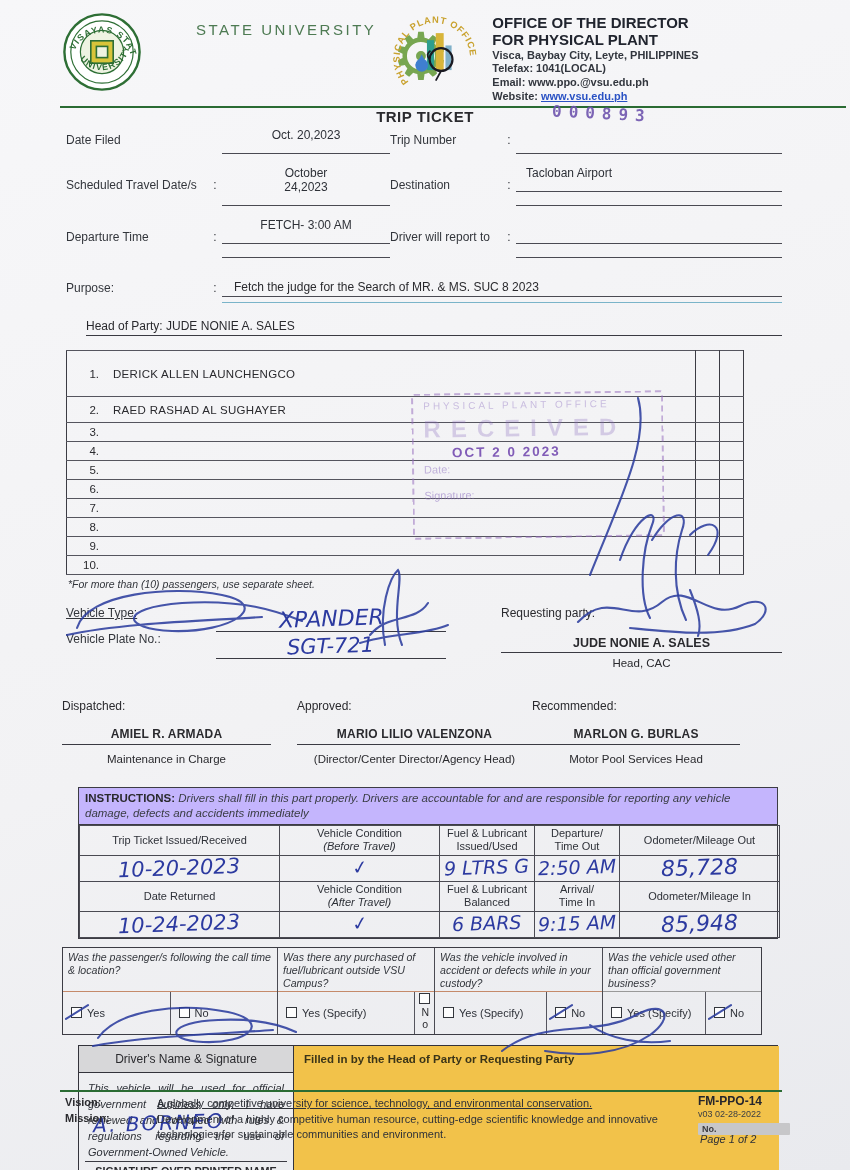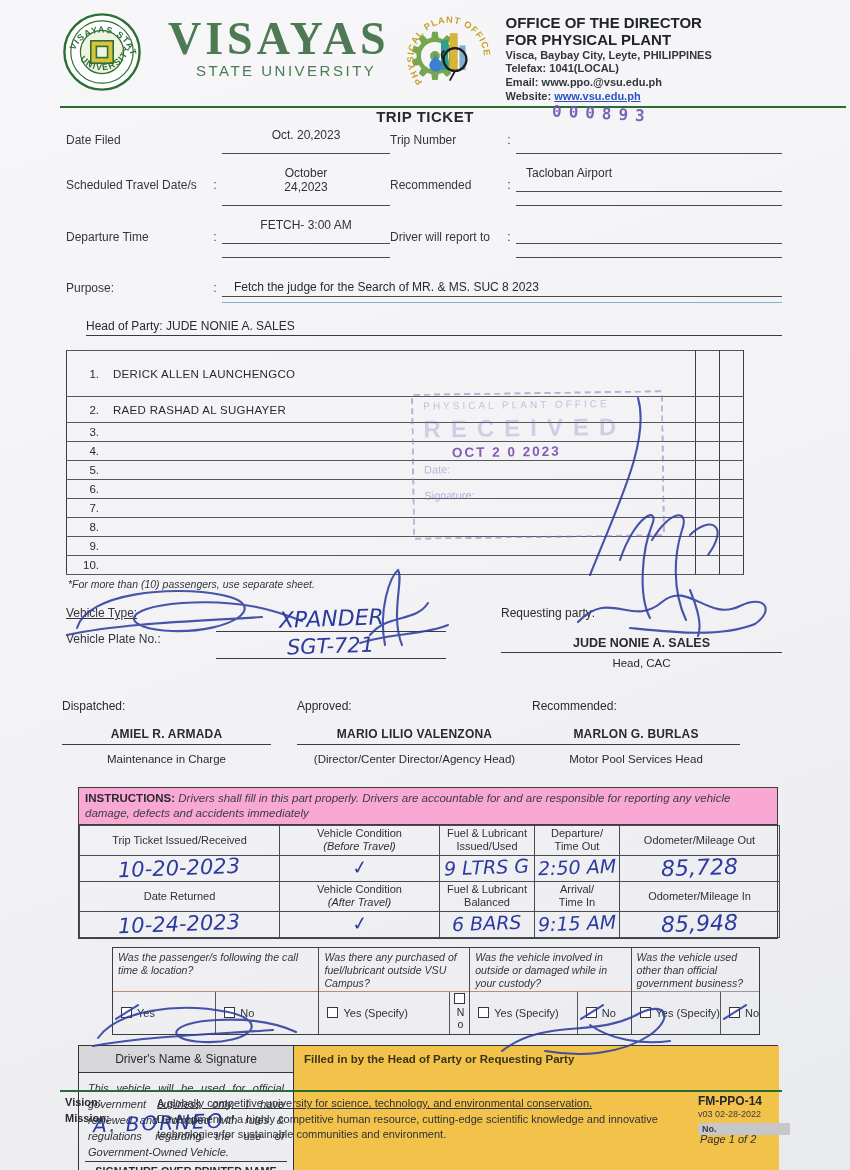--- a/index.html
+++ b/index.html
@@ -65,33 +65,33 @@
   .req-label { font-size:12px; }
   .req-name { font-weight:bold; font-size:12.5px; text-align:center; border-bottom:1.6px solid #3a3a42; padding-bottom:2px; }
   .req-title { text-align:center; font-size:11.5px; margin-top:4px; }
   .appr-row { display:grid; grid-template-columns:235px 235px 248px; gap:0; margin:30px 40px 0 62px; }
   .appr-label { font-size:12px; margin-bottom:14px; }
   .appr-name { font-weight:bold; font-size:12px; text-align:center; border-bottom:1.6px solid #3a3a42; padding-bottom:3px; letter-spacing:0.2px; }
   .appr-title { font-size:11.5px; text-align:center; margin-top:8px; }
 
   
   .instr { margin:22px 0 0 78px; width:700px; border:1.6px solid #3c3c44; }
-  .instr-head { background:#f9a8d4; padding:3px 6px; font-size:11.5px; border-bottom:1.2px solid #3c3c44; line-height:1.3; }
+  .instr-head { background:#c4b5fd; padding:3px 6px; font-size:11.5px; border-bottom:1.2px solid #3c3c44; line-height:1.3; }
   .instr-head b { font-style:normal; }
   .instr-head i { font-style:italic; color:#3a3d44; }
   table.itab { border-collapse:collapse; width:100%; table-layout:fixed; }
   table.itab td { border:1px solid #4a4a52; text-align:center; vertical-align:middle; font-size:11px; color:#2e3138; line-height:1.2; }
   .ic1{width:200px;} .ic2{width:160px;} .ic3{width:95px;} .ic4{width:85px;} .ic5{width:160px;}
   .ilab { height:30px; }
   .ival { height:26px; overflow:visible; }
   .ival .hw { font-size:19px; line-height:0.9; white-space:nowrap; }
   .tick { font-size:15px; transform:rotate(-8deg); }
 
   
-  .quest { display:flex; margin:8px 0 0 112px; width:648px; border:1.6px solid #3c3c44; height:88px; }
+  .quest { display:flex; margin:8px 0 0 62px; width:700px; border:1.6px solid #3c3c44; height:88px; }
   .qcol { display:flex; flex-direction:column; border-right:1.2px solid #4a4a52; }
   .qcol:last-child { border-right:none; }
   .qtext { font-size:10.6px; font-style:italic; color:#33363c; padding:3px 5px; height:44px; border-bottom:1px solid #c58a6a; line-height:1.25; }
   .qanswers { flex:1; display:flex; }
   .qcell { flex:1; display:flex; align-items:center; padding-left:8px; gap:5px; position:relative; border-right:1px solid #55555e; }
   .qcell:last-child { border-right:none; }
   .cb { width:11px; height:11px; border:1.6px solid #33363c; flex:0 0 11px; position:relative; background:#fdfdfd; }
   .cb.checked::after { content:""; position:absolute; left:-9px; top:3px; width:28px; height:2px; background:#2c3e9e; transform:rotate(-32deg); border-radius:2px; opacity:0.9; }
   .alabel { font-size:11px; color:#2e3138; white-space:nowrap; }
   .vno { flex:0 0 20px; border-left:1px solid #55555e; display:flex; flex-direction:column; align-items:center; padding-top:1px; font-size:10.5px; line-height:1.1; }
@@ -136,21 +136,20 @@
       <rect x="36" y="36" width="28" height="28" fill="#d8c43a" stroke="#2e6f35" stroke-width="2"></rect>
       <rect x="43" y="43" width="14" height="14" fill="#eef3e2" stroke="#2e6f35" stroke-width="2"></rect>
       <defs>
         <path id="sealTop" d="M 14,54 A 37,37 0 0 1 86,54"></path>
         <path id="sealBot" d="M 16,46 A 35,35 0 0 0 84,46"></path>
       </defs>
       <text font-size="11" font-weight="bold" fill="#2e6f35" letter-spacing="1.5"><textPath href="#sealTop" startOffset="6%">VISAYAS STATE</textPath></text>
       <text font-size="11" font-weight="bold" fill="#2e6f35" letter-spacing="1.5"><textPath href="#sealBot" startOffset="16%">UNIVERSITY</textPath></text>
     </svg>
     <div class="uni-block">
-      <div class="uni-name">VISAYAS</div>
       <div class="uni-sub">STATE UNIVERSITY</div>
     </div>
     <svg class="ppo-logo" viewBox="0 0 100 104">
       <defs>
           <path id="ppoArc" d="M 24,84 A 40,40 0 1 1 80,82"></path>
         </defs>
       <text x="2" y="78" font-size="74" fill="#6a9e3f" opacity="0.9">⚙</text>
       <rect x="42" y="34" width="8" height="34" fill="#2e9e8e"></rect>
       <rect x="52" y="26" width="9" height="42" fill="#d8b53a"></rect>
       <rect x="63" y="40" width="7" height="28" fill="#7fb0c9"></rect>
@@ -185,21 +184,21 @@
       <div class="fcolon">:</div>
       <div class="blank-line"></div>
     </div>
     <div class="frow ln2">
       <div class="flabel">Scheduled Travel Date/s</div>
       <div class="fcolon">:</div>
       <div class="fvalue">
         <div>October</div>
         <div>24,2023</div>
       </div>
-      <div class="flabel">Recommended</div>
+      <div class="flabel">Destination</div>
       <div class="fcolon">:</div>
       <div>
         <div class="fvalue" style="text-align:left; padding-left:10px;">Tacloban Airport</div>
         <div class="blank-line"></div>
       </div>
     </div>
     <div class="frow ln2">
       <div class="flabel">Departure Time</div>
       <div class="fcolon">:</div>
       <div>
@@ -394,21 +393,21 @@
             <span class="cb"></span>
             <span class="alabel">Yes (Specify)</span>
           </div>
         <div class="vno">
             <span class="cb"></span>
             <span style="writing-mode:vertical-rl; text-orientation:upright;">No</span>
           </div>
       </div>
     </div>
     <div class="qcol" style="width:168px;">
-      <div class="qtext">Was the vehicle involved in outside or damaged while in your custody?</div>
+      <div class="qtext">Was the vehicle involved in accident or defects while in your custody?</div>
       <div class="qanswers">
         <div class="qcell" style="flex:2.2;">
             <span class="cb"></span>
             <span class="alabel">Yes (Specify)</span>
           </div>
         <div class="qcell">
             <span class="cb checked"></span>
             <span class="alabel">No</span>
           </div>
       </div>

